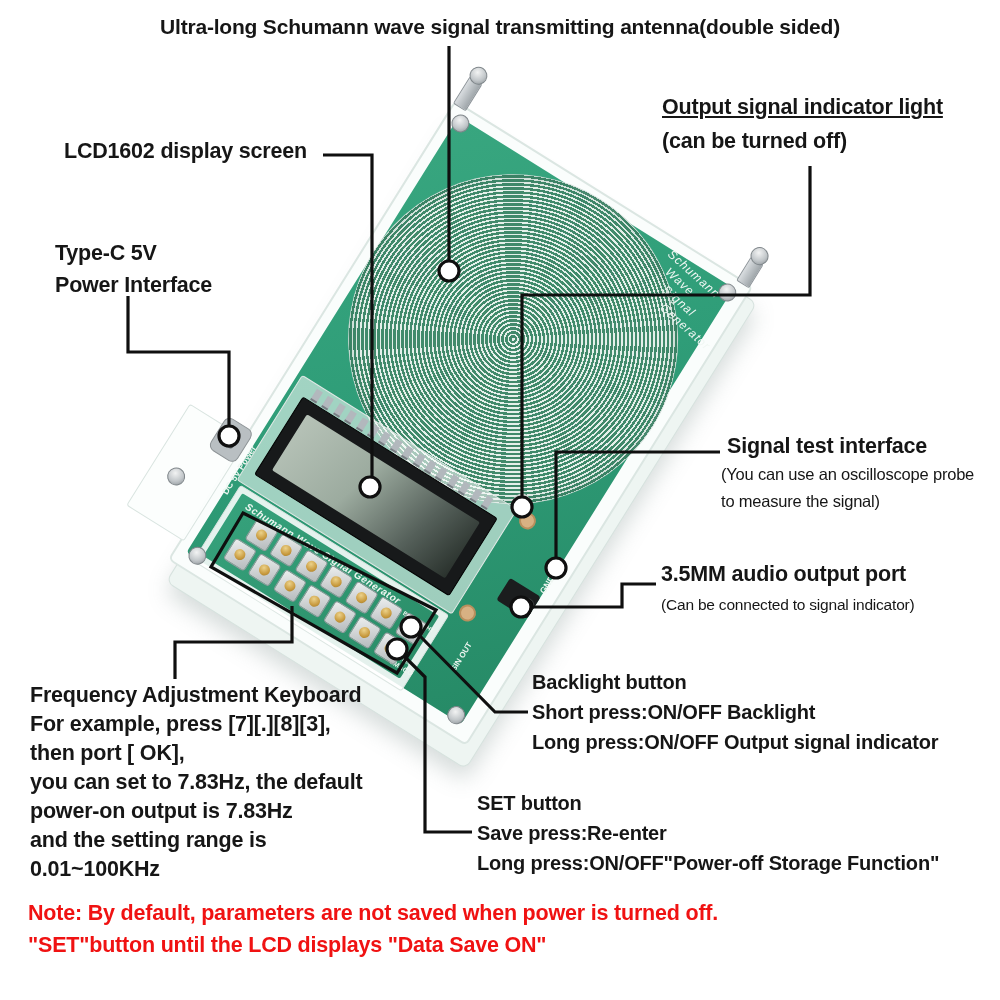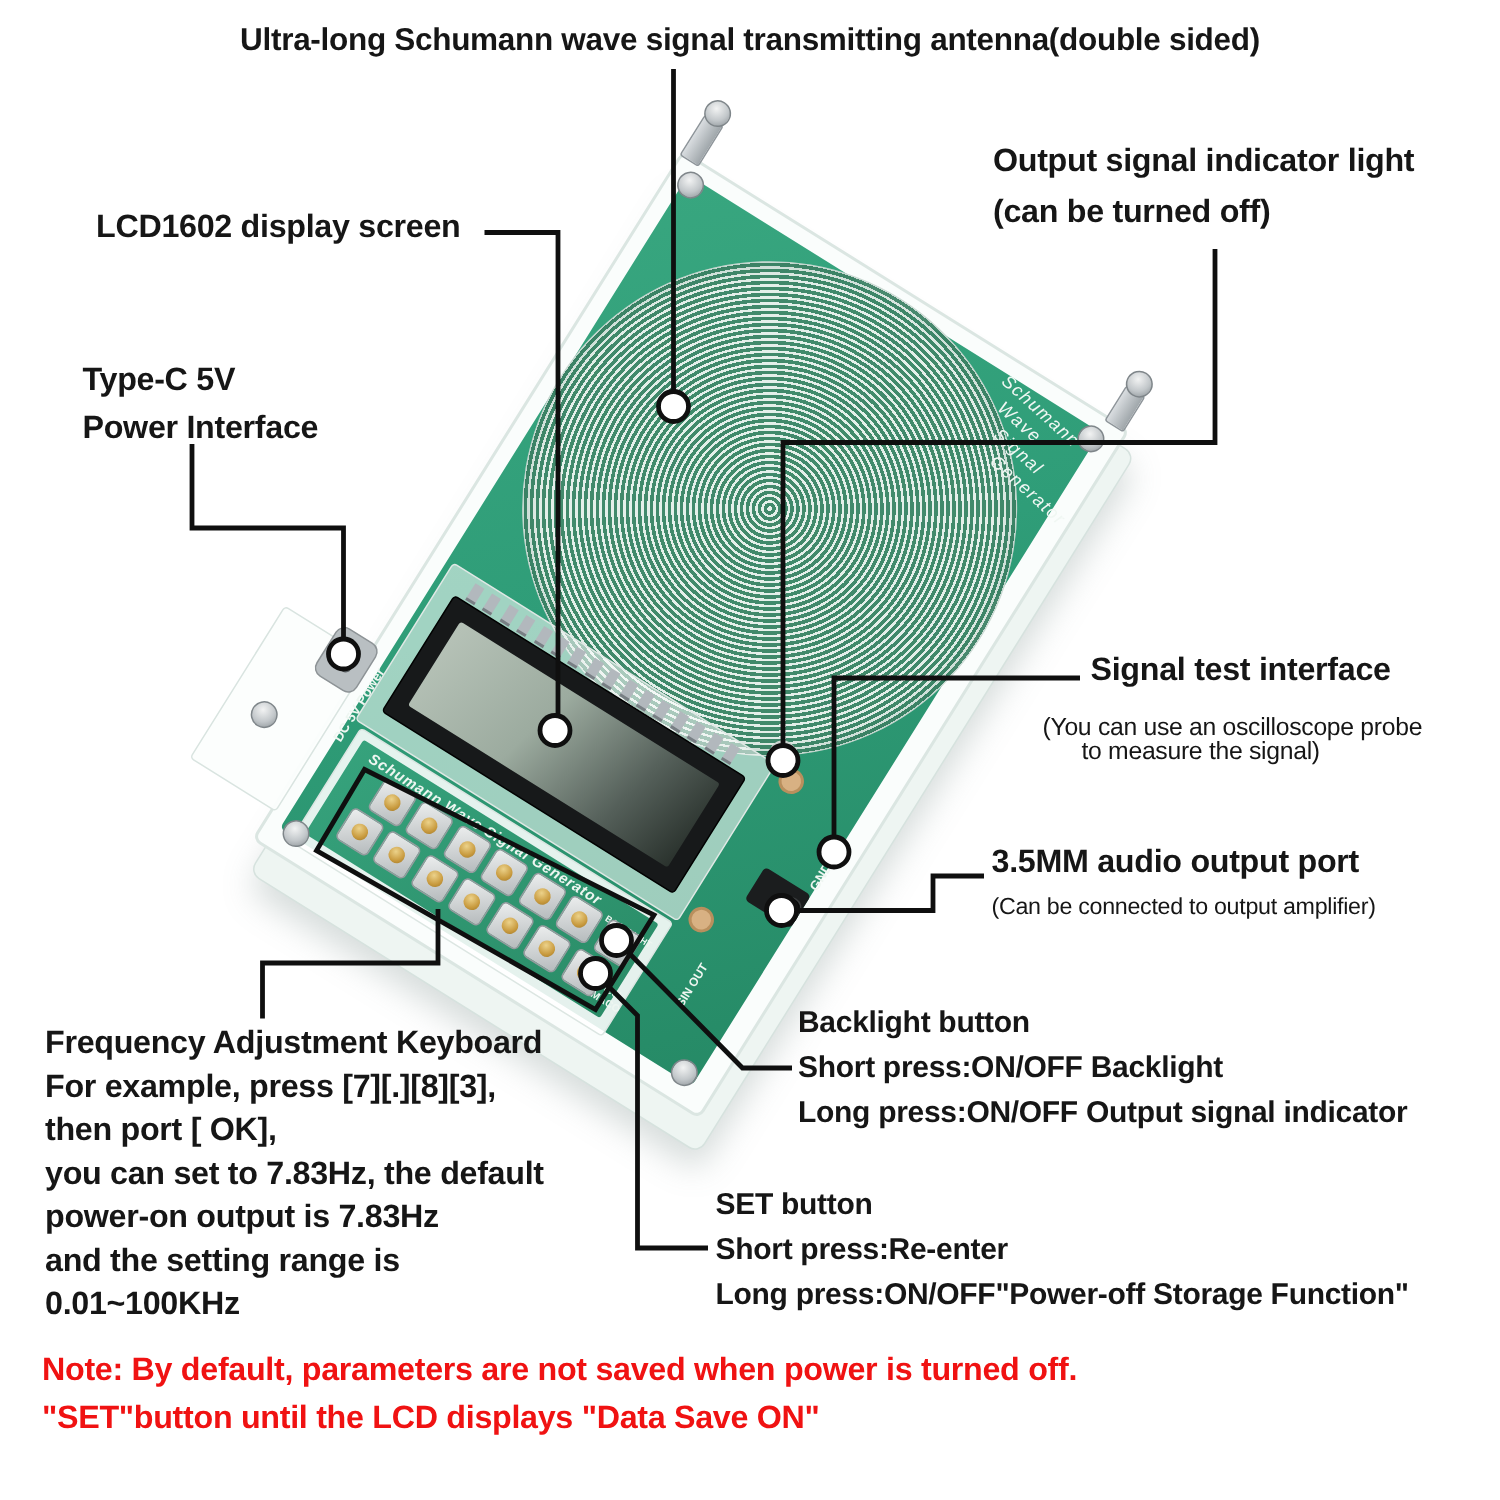--- a/index.html
+++ b/index.html
@@ -201,41 +201,41 @@
   <circle cx="370" cy="487" r="10"></circle>
   <circle cx="229" cy="436" r="10"></circle>
   <circle cx="556" cy="568" r="10"></circle>
   <circle cx="521" cy="607" r="10"></circle>
   <circle cx="411" cy="627" r="10"></circle>
   <circle cx="397" cy="649" r="10"></circle>
 </svg>
 
 <div class="ann title">Ultra-long Schumann wave signal transmitting antenna(double sided)</div>
 
-<div class="ann t22" style="left:662px;top:97px;">Output signal indicator light</div>
+<div class="ann t22" style="left:662px;top:97px;text-decoration:underline;">Output signal indicator light</div>
 <div class="ann t22" style="left:662px;top:131px;">(can be turned off)</div>
 
 <div class="ann t22" style="left:64px;top:141px;">LCD1602 display screen</div>
 
 <div class="ann t22" style="left:55px;top:243px;">Type-C 5V</div>
 <div class="ann t22" style="left:55px;top:275px;text-align:right;">Power Interface</div>
 
 <div class="ann t22" style="left:727px;top:436px;">Signal test interface</div>
-<div class="ann sub t17" style="left:695px;top:466px;margin-top:11px;">(You can use an oscilloscope probe</div>
+<div class="ann sub t17" style="left:721px;top:466px;">(You can use an oscilloscope probe</div>
 <div class="ann sub t17" style="left:721px;top:493px;">to measure the signal)</div>
 
 <div class="ann t22" style="left:661px;top:564px;">3.5MM audio output port</div>
-<div class="ann sub t16" style="left:661px;top:597px;">(Can be connected to output amplifier)</div>
+<div class="ann sub t16" style="left:661px;top:597px;">(Can be connected to signal indicator)</div>
 
 <div class="ann t20" style="left:532px;top:672px;">Backlight button</div>
 <div class="ann t20" style="left:532px;top:702px;">Short press:ON/OFF Backlight</div>
 <div class="ann t20" style="left:532px;top:732px;">Long press:ON/OFF Output signal indicator</div>
 
 <div class="ann t20" style="left:477px;top:793px;">SET button</div>
-<div class="ann t20" style="left:477px;top:823px;">Short press:Re-enter</div>
+<div class="ann t20" style="left:477px;top:823px;">Save press:Re-enter</div>
 <div class="ann t20" style="left:477px;top:853px;">Long press:ON/OFF"Power-off Storage Function"</div>
 
 <div class="ann t22 freq" style="left:30px;top:685px;">
   <div>Frequency Adjustment Keyboard</div>
   <div>For example, press [7][.][8][3],</div>
   <div>then port [ OK],</div>
   <div>you can set to 7.83Hz, the default</div>
   <div>power-on output is 7.83Hz</div>
   <div>and the setting range is</div>
   <div>0.01~100KHz</div>

